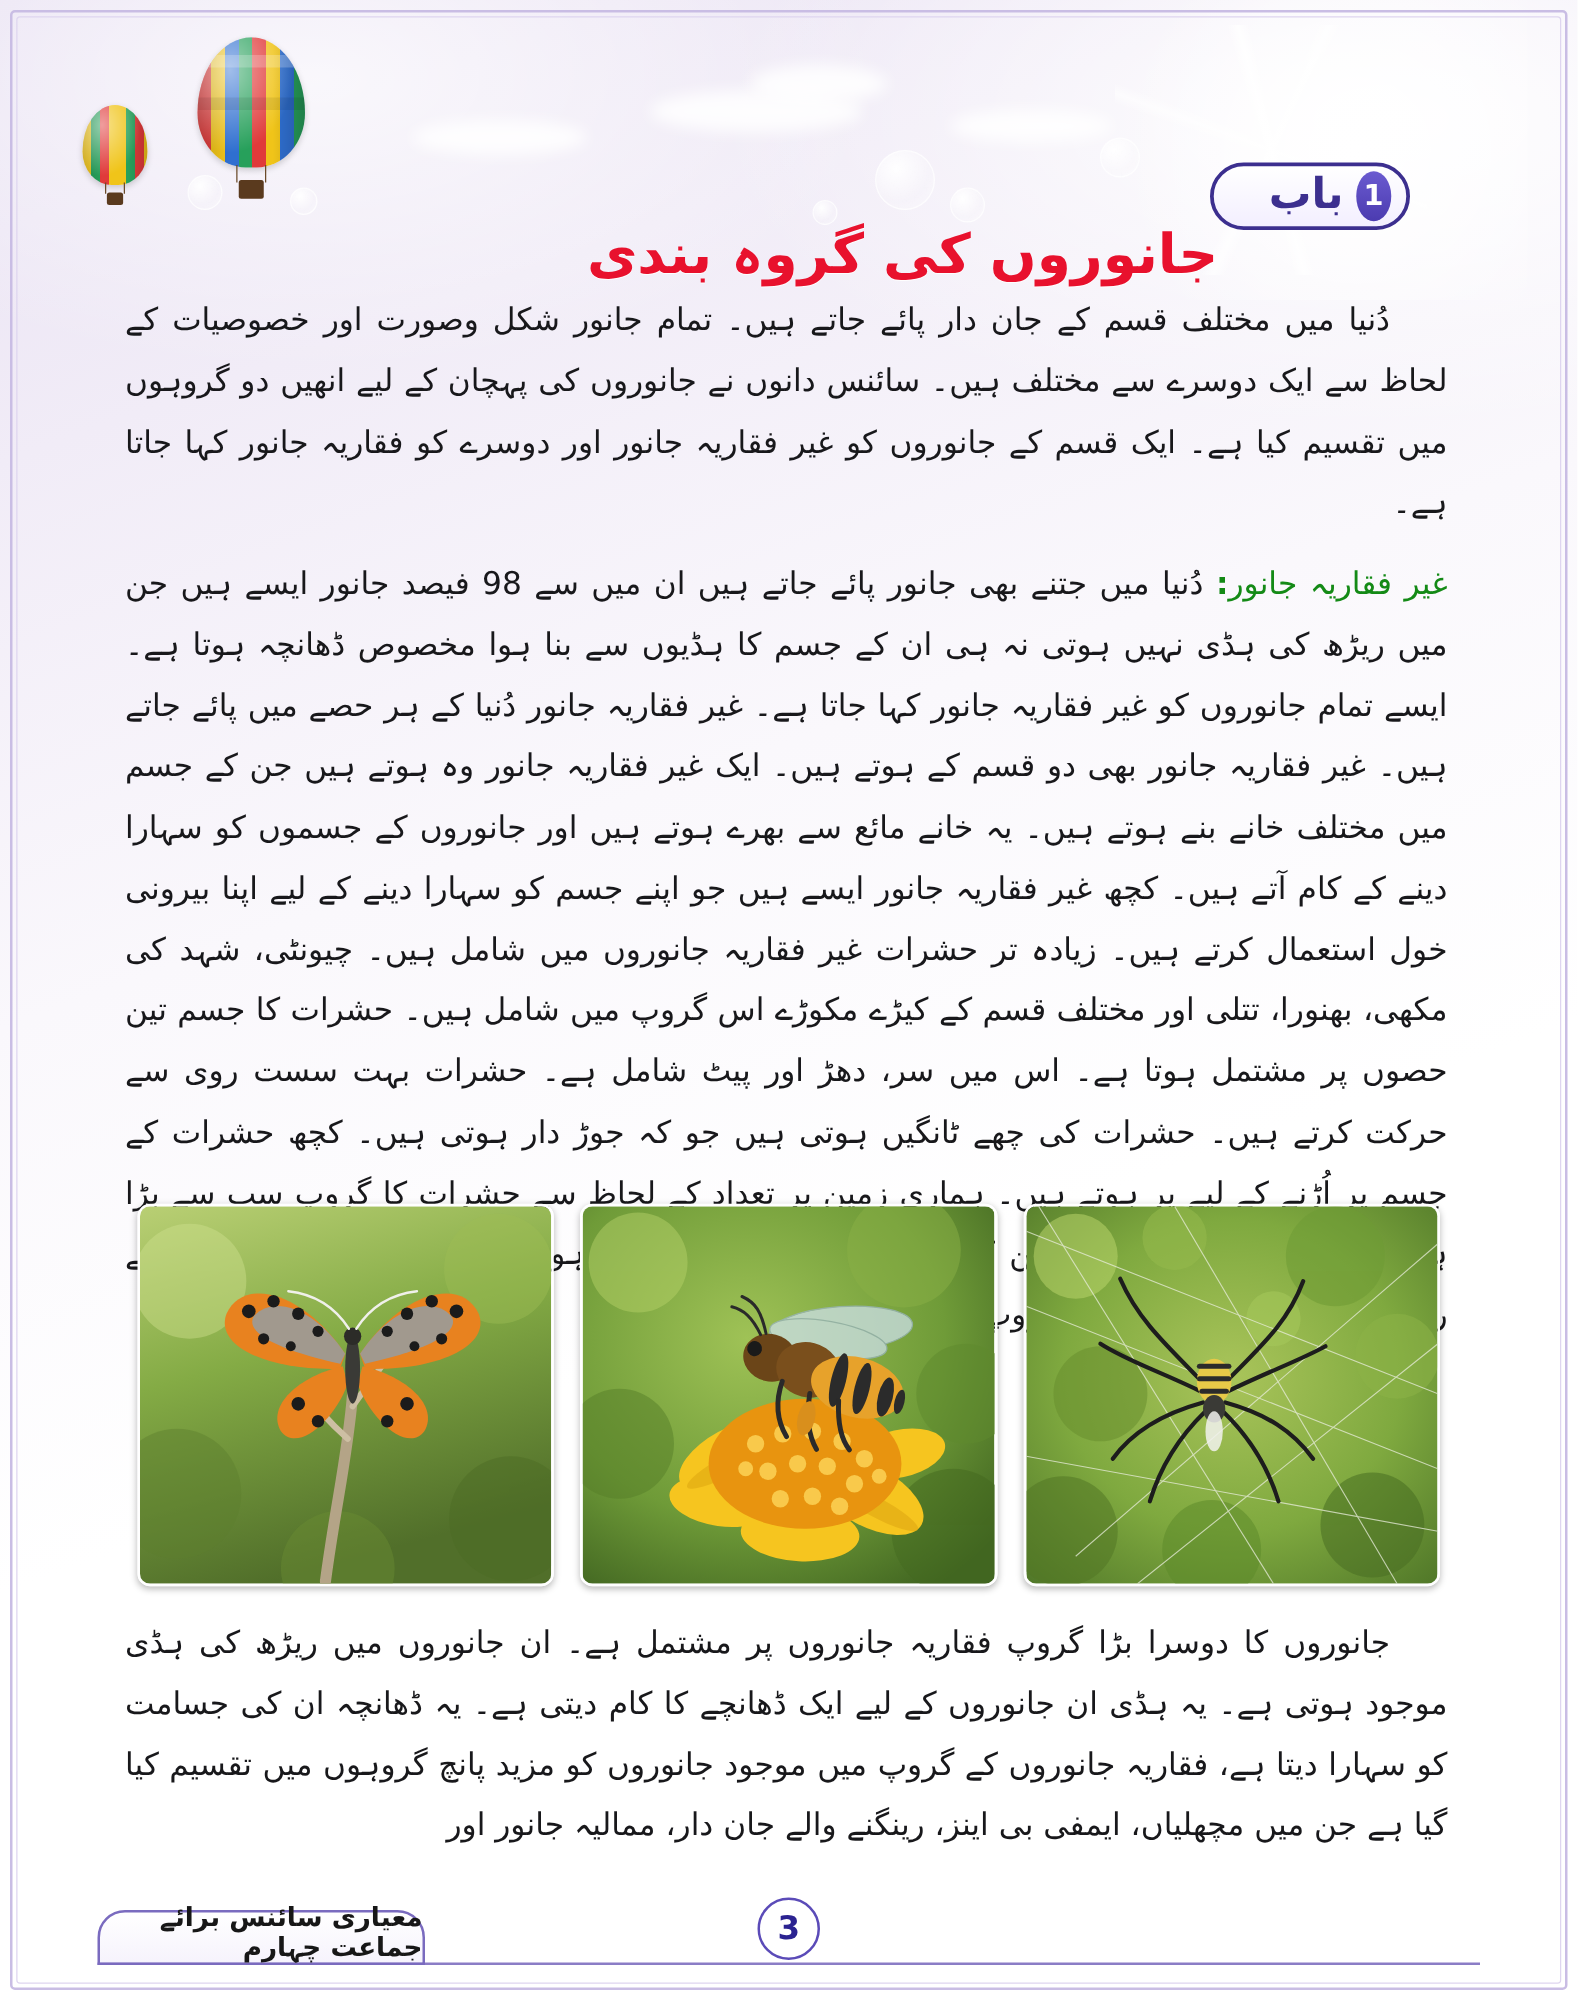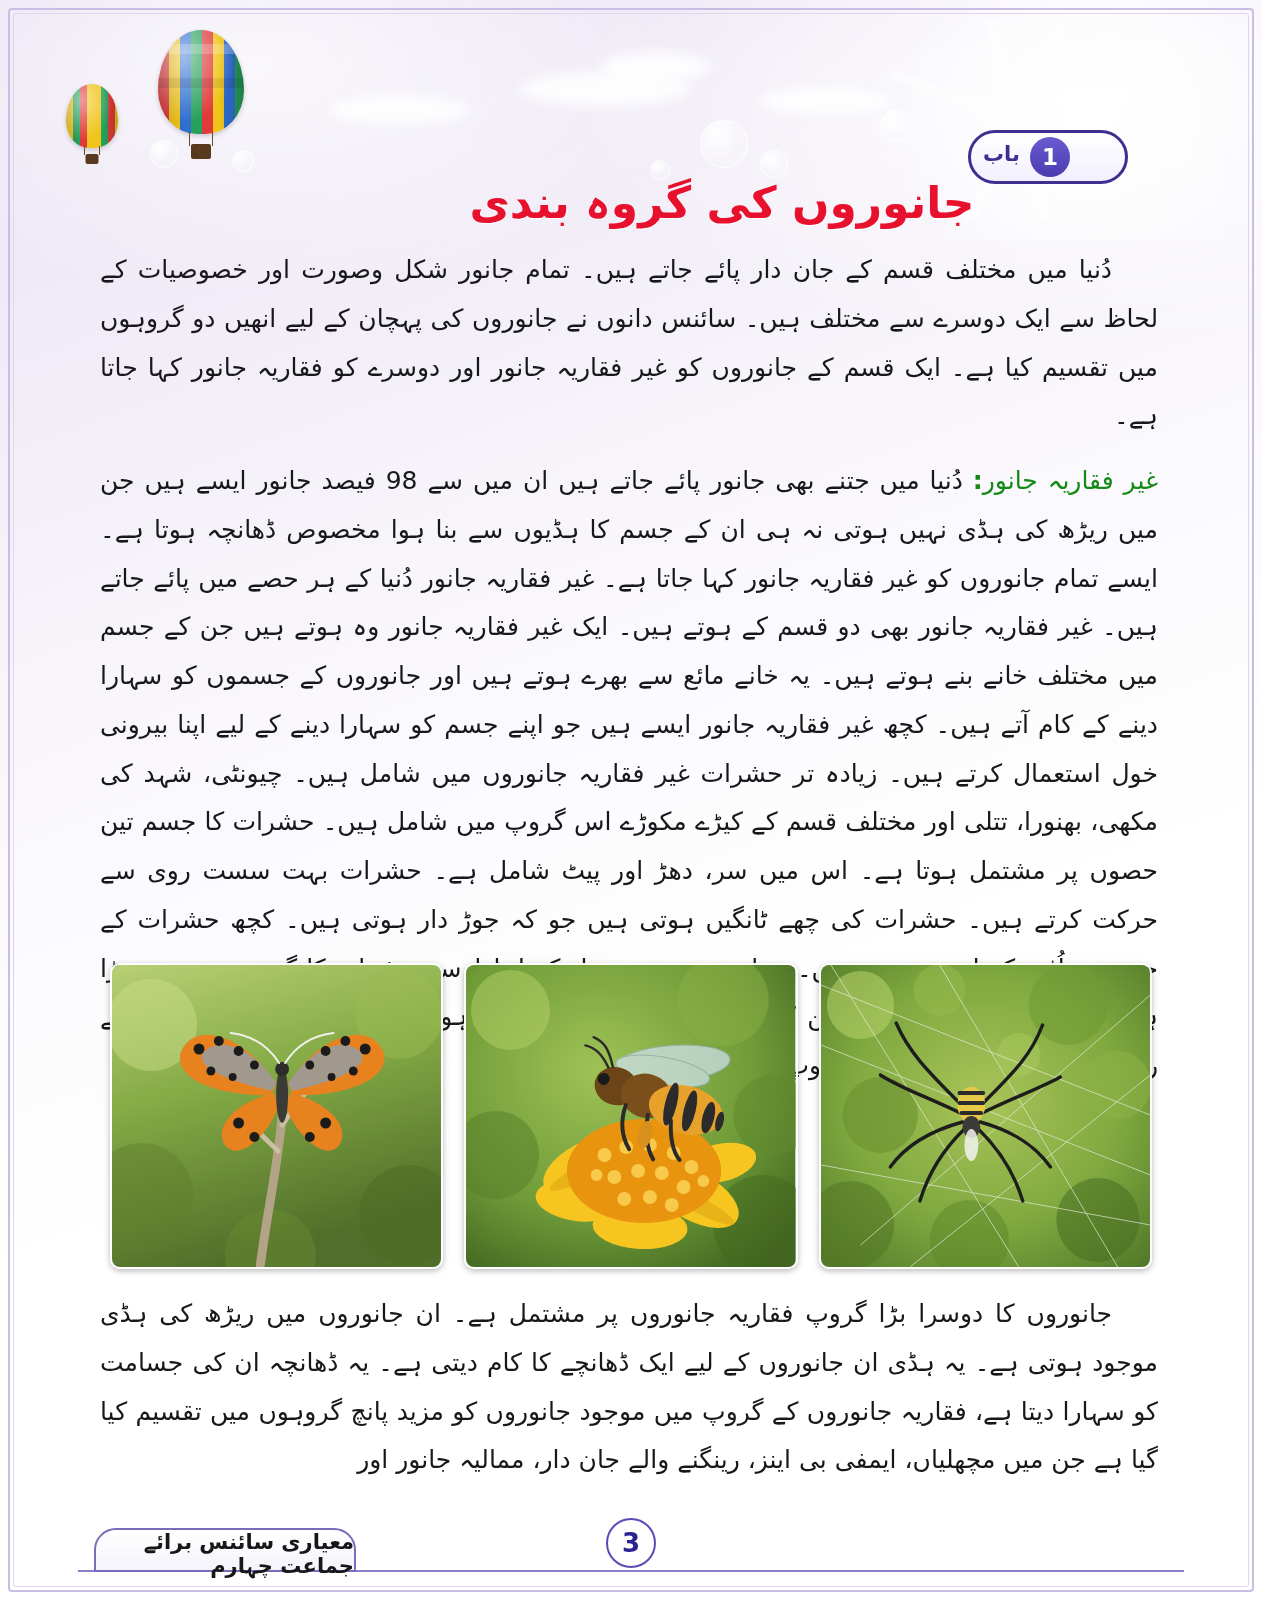--- a/index.html
+++ b/index.html
@@ -114,25 +114,26 @@
     display: flex;
     flex-direction: row-reverse;
     align-items: center;
     justify-content: flex-start;
     gap: 10px;
     padding: 0 12px;
     box-sizing: border-box;
   }
   .chapter-badge .bab {
     color: #3c2f8f;
-    font-size: 21px;
+    font-size: 34px;
     font-weight: bold;
     font-family: "DejaVu Sans", "Liberation Sans", sans-serif;
     line-height: 1;
     padding-bottom: 5px;
+    margin-left: 32px;
   }
   .chapter-badge .num {
     width: 40px; height: 40px;
     border-radius: 50%;
     background: linear-gradient(180deg,#6b5bd0 0%,#4b3bb0 100%);
     color: #fff;
     font-size: 23px;
     font-weight: bold;
     display: flex; align-items: center; justify-content: center;
   }
@@ -147,21 +148,21 @@
     color: #e8112d;
     font-size: 44px;
     font-weight: bold;
     letter-spacing: 0.5px;
     text-shadow: 0 1px 0 rgba(255,255,255,0.9);
   }
 
   
   .content {
     position: absolute;
-    top: 246px;
+    top: 232px;
     right: 104px;
     width: 1058px;
     margin-left: 28px;
   }
   p.para {
     margin: 0 0 16px 0;
     text-align: justify;
     text-align-last: right;
     font-size: 25px;
     line-height: 1.95;
@@ -206,28 +207,28 @@
     position: absolute;
     top: 1290px;
     right: 104px;
     width: 1058px;
   }
 
   
   .footer-tab {
     position: absolute;
     bottom: 28px;
-    left: 94px;
+    left: 78px;
     width: 262px;
     height: 44px;
     border: 2px solid #7a6bbf;
     border-radius: 22px 22px 0 0;
     background: linear-gradient(180deg,#ffffff,#f6f3fc);
     display: flex;
-    align-items: flex-start;
+    align-items: flex-end;
     justify-content: center;
     box-sizing: border-box;
   }
   .footer-tab span {
     font-size: 21px;
     color: #171717;
     font-weight: bold;
   }
   .page-number {
     position: absolute;

